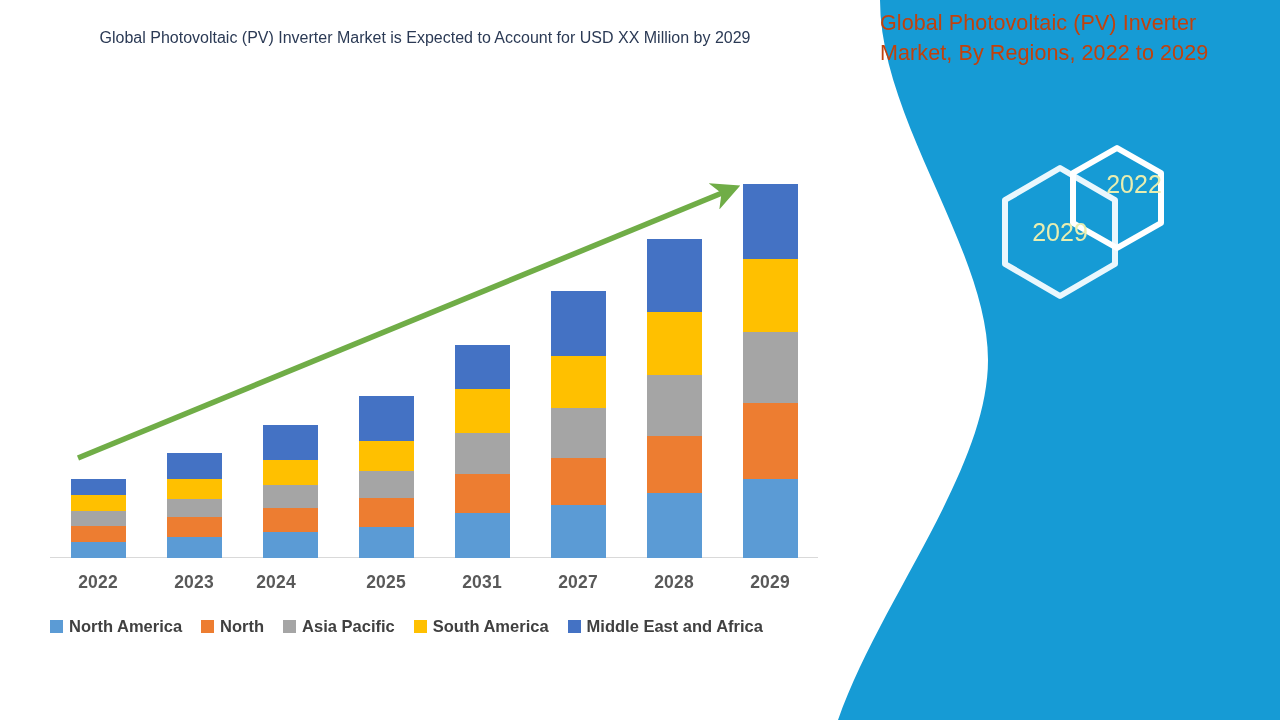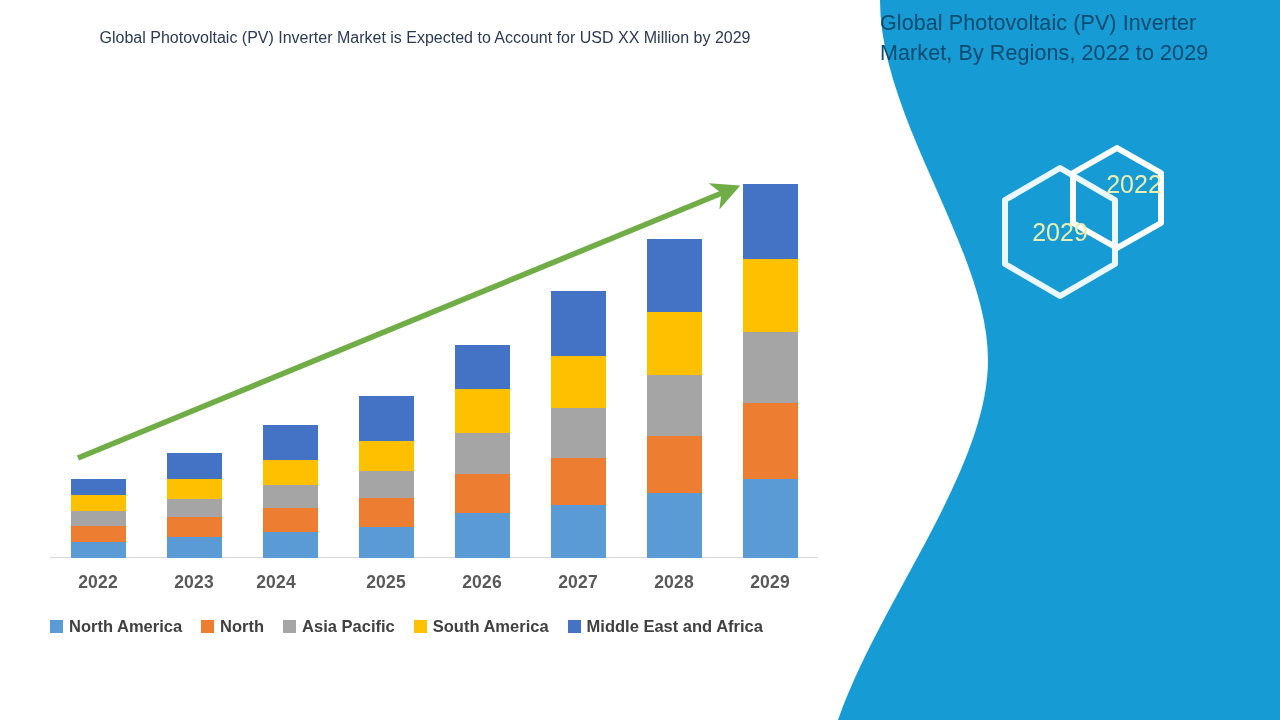--- a/index.html
+++ b/index.html
@@ -35,21 +35,21 @@
     top: 0;
     left: 0;
     width: 460px;
     height: 720px;
   }
   #panel-title {
     position: absolute;
     top: 8px;
     left: 60px;
     width: 390px;
-    color: #0c4a6e;
+    color: #c2410c;
     font-size: 21.5px;
     line-height: 30px;
     font-weight: 400;
     letter-spacing: 0.1px;
   }
   .hex-label {
     position: absolute;
     color: #e8eeb0;
     font-size: 25px;
     font-weight: 400;
@@ -295,16 +295,16 @@
     <div class="hex-label" id="hex-2029-label">2029</div>
     <div class="hex-label" id="hex-2022-label">2022</div>
 
   </div>
 </div>
 
 <div class="tick-label" style="left: 50px;">2022</div>
 <div class="tick-label" style="left: 146px; text-align: center;">2023</div>
 <div class="tick-label" style="left: 228px;">2024</div>
 <div class="tick-label" style="left: 338px;">2025</div>
-<div class="tick-label" style="left: 434px;">2026</div>
+<div class="tick-label" style="left: 434px;">2031</div>
 <div class="tick-label" style="left: 530px;">2027</div>
 <div class="tick-label" style="left: 626px;">2028</div>
 <div class="tick-label" style="left: 722px;">2029</div>
 
 </body></html>

